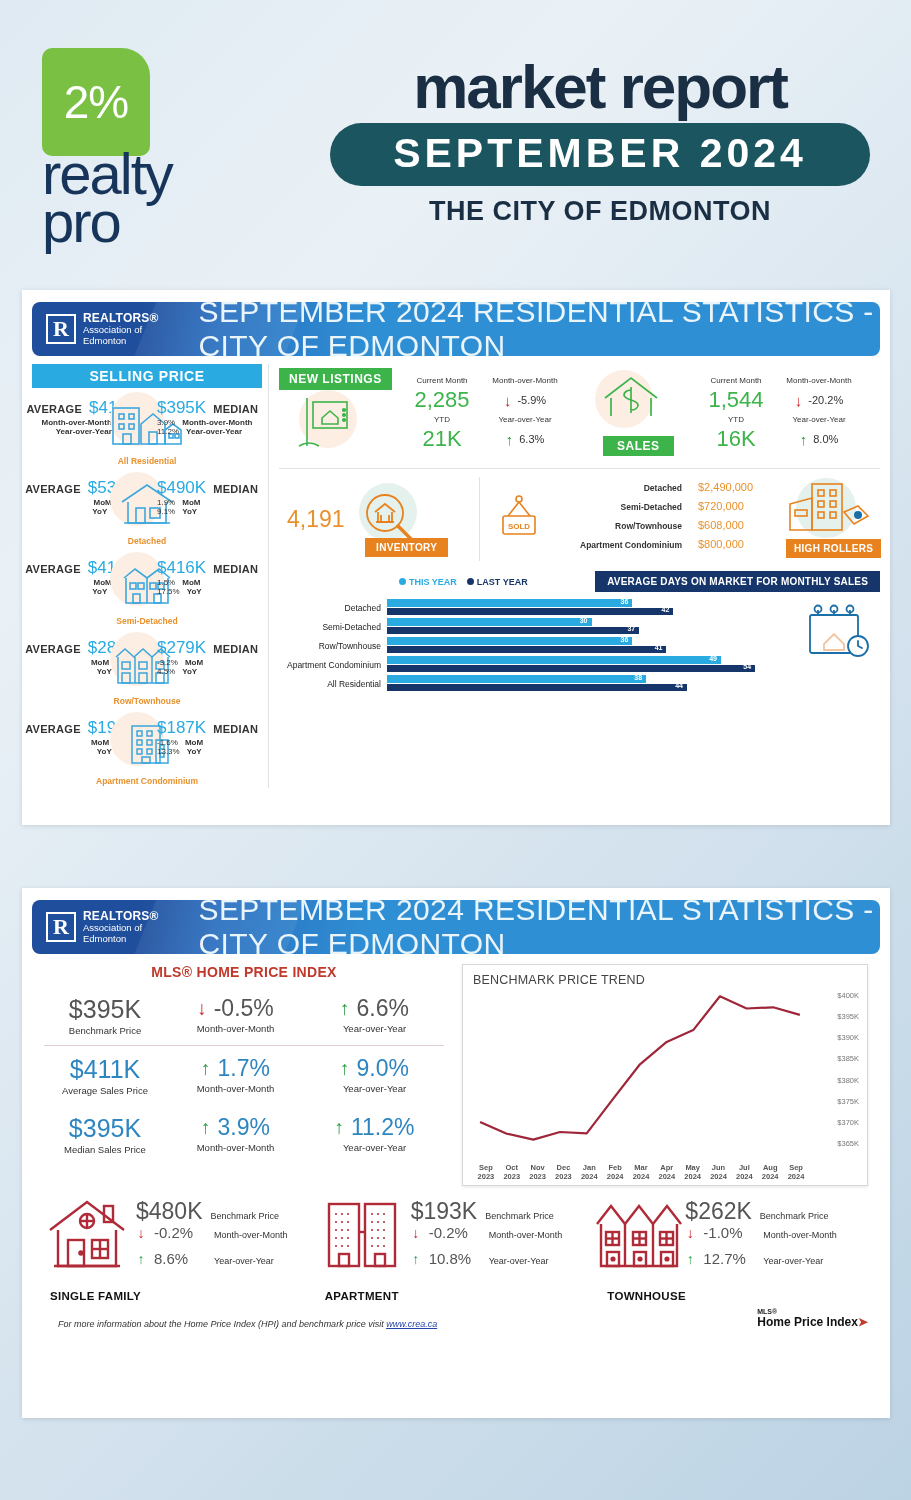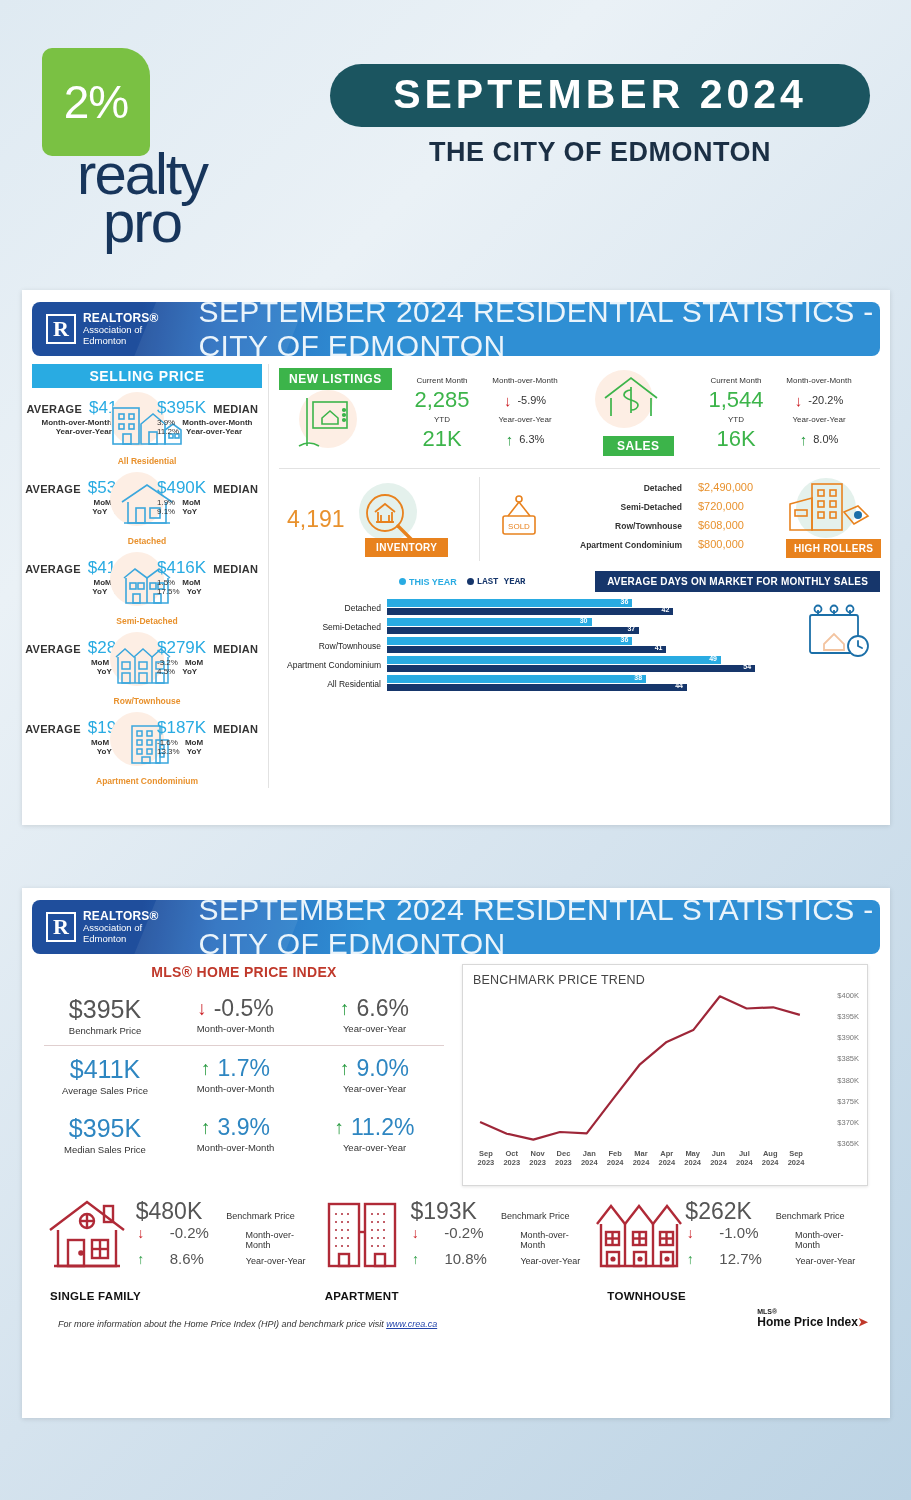--- a/index.html
+++ b/index.html
@@ -12,21 +12,21 @@
 
   
   .header { height: 280px; position: relative; }
   .logo-block { position: absolute; left: 42px; top: 48px; width: 200px; }
   .logo-sq {
     width: 108px; height: 108px; background: #7ac143;
     border-radius: 10px 28px 10px 10px;
     display: flex; align-items: center; justify-content: center;
   }
   .logo-sq span { color: #fff; font-size: 46px; font-weight: 400; letter-spacing: -1px; }
-  .logo-word { color: #17355b; font-size: 58px; font-weight: 400; line-height: .82; margin-top: -6px; letter-spacing: -2px; text-align: center;}
+  .logo-word { color: #17355b; font-size: 58px; font-weight: 400; line-height: .82; margin-top: -6px; letter-spacing: -2px;}
   .logo-word .l2 { display:block; }
 
   .title-block { position: absolute; left: 330px; top: 58px; width: 540px; text-align: center;}
   .t-market { font-size: 62px; font-weight: 700; color: #1b2f44; letter-spacing: -2px; line-height: .95; }
   .t-month {
     background: #1b5560; color: #fff; border-radius: 40px;
     font-size: 41px; font-weight: 700; letter-spacing: 4px;
     padding: 7px 0 9px; margin-top: 6px;
   }
   .t-city { font-size: 27px; font-weight: 700; color: #1b2f44; letter-spacing: .5px; margin-top: 10px; }
@@ -118,39 +118,39 @@
   .inv-wrap { display: flex; align-items: center; padding: 6px 0; }
   .inv-left { width: 200px; display: flex; align-items: center; position: relative; height: 76px;}
   .inv-num { font-size: 23px; color: #e8912d; font-weight: 300; margin-left: 8px; }
   .inv-ico { position: relative; margin-left: 12px; }
   .inv-ico .blobt { position:absolute; width:58px; height:58px; border-radius:50%; background:#e4f1ec; left:2px; top:-4px;}
   .inv-badge {
     position: absolute; bottom: 0; left: 86px; background: #e8821e; color: #fff;
     font-size: 10px; font-weight: 700; padding: 4px 11px; letter-spacing: .4px;
   }
   .hr-wrap { flex: 1; display: flex; align-items: center; border-left: 1px solid #e2e2e2; padding-left: 10px; position: relative; height: 84px;}
-  .sold-ico { width: 64px; }
+  .sold-ico { width: 64px; font-weight: bold; }
   .hr-table { flex: 1; }
   .hr-row { display: flex; align-items: baseline; justify-content: flex-end; gap: 16px; height: 19px;}
   .hr-lab { font-size: 8.5px; font-weight: 700; color: #333; text-align: right; width: 128px;}
   .hr-val { font-size: 11px; color: #e8912d; width: 86px; }
   .hr-ico { position: relative; width: 96px; height: 78px; }
   .hr-ico .blobt2 { position:absolute; width:60px; height:60px; border-radius:50%; background:#e4f1ec; left:12px; top:-2px;}
   .hr-badge {
     position: absolute; bottom: 0px; left: 2px; background: #e8821e; color: #fff;
     font-size: 10px; font-weight: 700; padding: 4px 8px; letter-spacing: .3px; white-space: nowrap;
   }
 
   
   .dom-top { display: flex; align-items: center; justify-content: flex-end; gap: 16px; padding-top: 4px;}
   .legend { display: flex; gap: 10px; font-size: 9px; font-weight: 700; margin-right: auto; margin-left: 120px;}
   .legend span { display: flex; align-items: center; gap: 3px; }
   .dot { width: 7px; height: 7px; border-radius: 50%; display: inline-block;}
   .dot.ty { background: #29abe2; } .dot.ly { background: #16366b; }
-  .lg-ty { color: #29abe2; } .lg-ly { color: #16366b; font-family: Liberation Mono, monospace; }
+  .lg-ty { color: #29abe2; } .lg-ly { color: #16366b; }
   .dom-title {
     background: #16366b; color: #fff; font-size: 10px; font-weight: 700;
     padding: 5px 12px; letter-spacing: .2px;
   }
   .dom-body { display: flex; align-items: flex-start; padding-top: 6px;}
   .dom-chart { flex: 1; }
   .bar-grp { display: flex; align-items: center; height: 19px; }
   .bar-lab { width: 108px; text-align: right; font-size: 8.5px; color: #222; padding-right: 6px; font-weight: 500;}
   .bars { flex: 1; }
   .bar { height: 7.5px; margin-bottom: 1px; position: relative; }
@@ -175,29 +175,29 @@
   .hpi-arrow { font-size: 19px; font-weight: 700; line-height: 1;}
 
   .trend-box {
     flex: 1; margin-left: 18px; border: 1px solid #d8d8d8; background: #fff;
     box-shadow: 0 1px 3px rgba(0,0,0,.1); padding: 8px 6px 4px 10px; position: relative;
     height: 222px;
   }
   .trend-title { font-size: 12.5px; color: #444; letter-spacing: .2px;}
   .trend-plot { position: relative; height: 158px; margin-top: 2px; }
   .ylab { position: absolute; right: 2px; font-size: 7.5px; color: #777; transform: translateY(-50%);}
-  .xlabels { display: flex; margin-top: 2px; padding-right: 52px;}
+  .xlabels { display: flex; margin-top: 16px; padding-right: 52px;}
   .xlabels div { flex: 1; text-align: center; font-size: 7.5px; color: #555; line-height: 1.25; font-weight: 600;}
 
   
   .cards { display: flex; padding: 6px 22px 0 22px; }
   .card { flex: 1; display: flex; align-items: flex-start; position: relative; height: 112px;}
   .card-ico { width: 92px; padding-top: 4px;}
   .card-stats { padding-top: 6px; }
-  .c-row { display: flex; align-items: baseline; gap: 24px; height: 26px;}
+  .c-row { display: flex; align-items: baseline; gap: 8px; height: 26px;}
   .c-big { font-size: 23px; color: #555; font-weight: 300; }
   .c-lab { font-size: 9px; color: #333; }
   .c-arrow { font-size: 14px; font-weight: 700; width: 10px; text-align: center;}
   .c-pct { font-size: 15px; color: #555; font-weight: 300; width: 52px;}
   .card-name {
     position: absolute; bottom: 2px; left: 6px; font-size: 11.5px;
     font-weight: 700; color: #111; letter-spacing: .3px;
   }
   .card:nth-child(3) .card-name { left: 14px; }
 
@@ -216,20 +216,21 @@
   <div class="logo-block">
     <div class="logo-sq">
       <span>2%</span>
     </div>
     <div class="logo-word">
       <span class="l2">realty</span>
       <span class="l2">pro</span>
     </div>
   </div>
   <div class="title-block">
+    <div class="t-market">market report</div>
     <div class="t-month">SEPTEMBER 2024</div>
     <div class="t-city">THE CITY OF EDMONTON</div>
   </div>
 </div>
 
 <div class="panel" id="panel1">
 
   <div class="banner">
     <div class="ra-logo">
       <div class="ra-mark">R</div>

